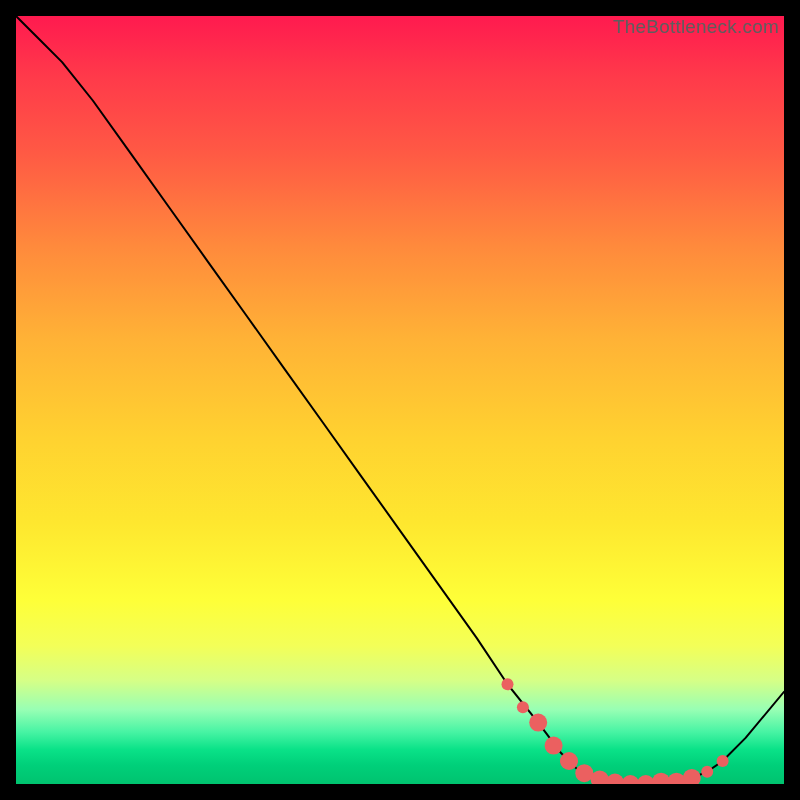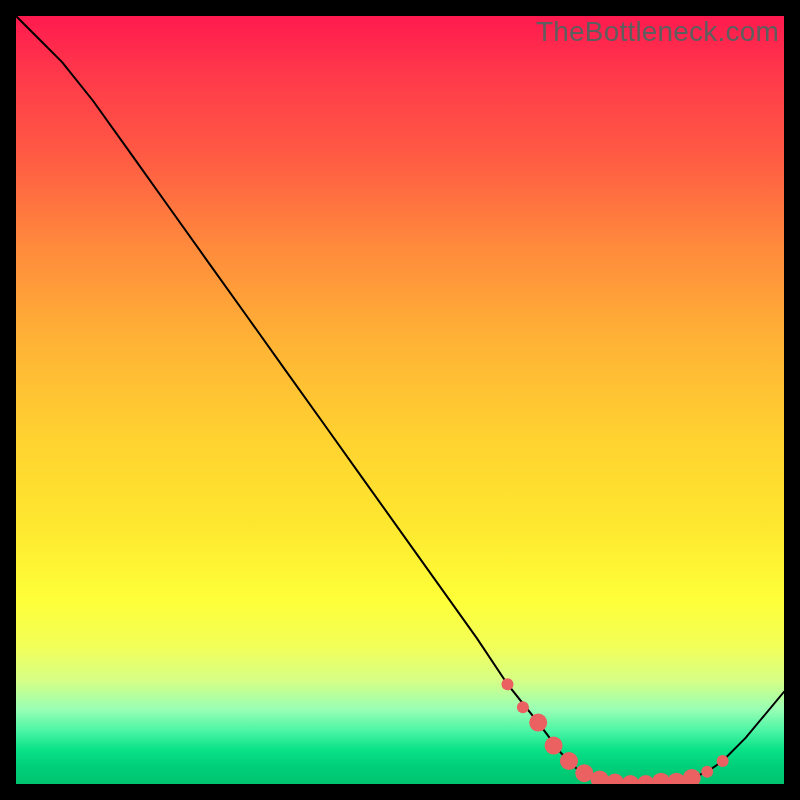--- a/index.html
+++ b/index.html
@@ -39,21 +39,21 @@
       #0ae288 95.5%,
       #00d07a 97.5%,
       #00c36f 100%
     );
   }
   .watermark {
     position: absolute;
     top: 0px;
     right: 5px;
     color: #5e5e5e;
-    font-size: 28px;
+    font-size: 19px;
     font-weight: 400;
     letter-spacing: 0.2px;
     z-index: 10;
     user-select: none;
   }
   svg.plot {
     position: absolute;
     left: 0; top: 0;
     width: 768px;
     height: 768px;

